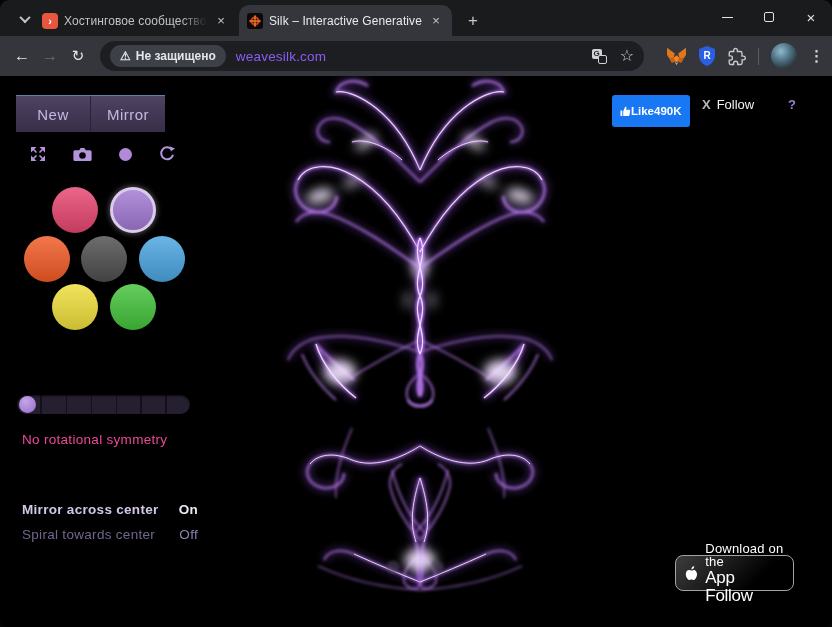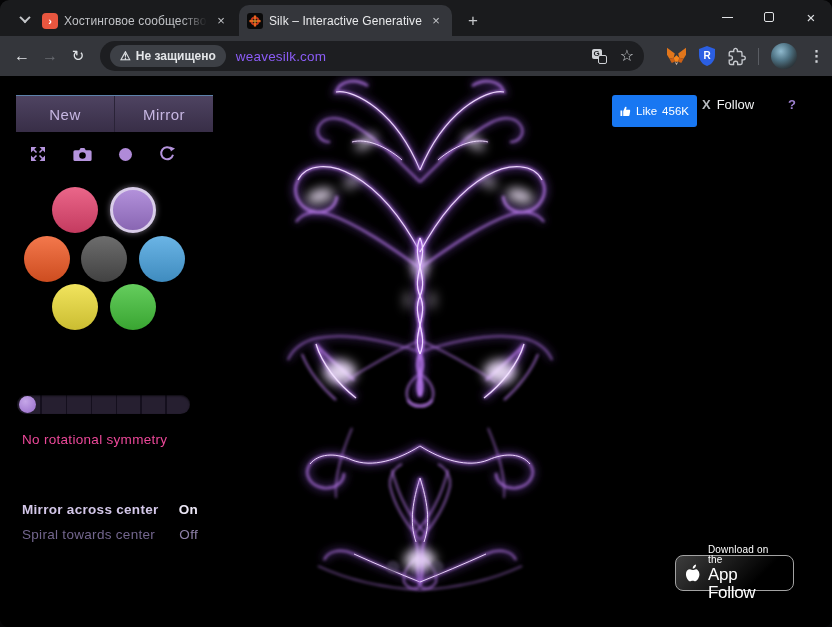--- a/index.html
+++ b/index.html
@@ -64,21 +64,21 @@
   .ext-row { position:absolute; right:8px; top:0; height:40px; display:flex; align-items:center; gap:12px; }
   .vsep { width:1px; height:17px; background:#5a5d63; }
   .avatar { width:26px; height:26px; border-radius:50%;
             background:radial-gradient(circle at 38% 32%, #8fb9cd, #4e7283 40%, #35454d 65%, #23282c 85%); }
   .kebab { color:#cfd2d6; font-size:15px; letter-spacing:0; font-weight:700; }
 
   
   .content { position:absolute; left:0; top:76px; width:832px; height:551px; background:#000; }
   .content * { position:absolute; }
 
-  .btnpair { left:16px; top:19px; width:197px; height:37px; display:flex;
+  .btnpair { left:16px; top:19px; width:149px; height:37px; display:flex;
              background:linear-gradient(#4e4361,#382e47); border-top:1px solid #5d82aa;
              box-shadow:0 1px 2px rgba(0,0,0,.6); }
   .btnpair .btn { position:relative; flex:1; display:flex; align-items:center; justify-content:center;
                   color:#c6b6e2; font-size:15px; letter-spacing:.5px; }
   .btnpair .btn + .btn { border-left:1px solid #2a2337; }
 
   .toolicons { left:16px; top:66px; width:173px; height:24px; display:flex;
                align-items:center; justify-content:space-around; }
   .toolicons > * { position:static; }
   .dot-icon { width:13px; height:13px; border-radius:50%; background:#b08ad8; }
@@ -99,35 +99,35 @@
   .rottext { left:22px; top:356px; color:#ec4899; font-size:13.5px; letter-spacing:.3px; }
   .symrow { left:22px; width:176px; display:flex; justify-content:space-between; font-size:13.5px;
             letter-spacing:.3px; }
   .symrow > span { position:static;margin-top:36px; }
   .row-mirror { top:390px; font-weight:700; color:#d3c7e8; }
   .row-mirror .val { color:#ece7f6; }
   .row-spiral { top:415px; color:#73668e; }
   .row-spiral .val { color:#8d80a8; }
 
   .likebtn { left:612px; top:19px; height:19px; border-radius:3px; background:#1877f2;
-             display:flex; align-items:center; gap:5px; padding:16px 8px; color:#fff;
-             font-size:11.5px; font-weight:400; }
+             display:flex; align-items:center; padding:16px 8px; color:#fff;
+             font-size:11.5px; font-weight:700; }
   .likebtn * { position:static; }
   .followbtn { left:702px; top:21px; display:flex; align-items:center; gap:6px; }
   .followbtn * { position:static; }
   .xlogo { color:#b5b9bd; font-weight:700; font-size:13px; }
   .followtxt { color:#f1f2f3; font-size:13px; }
   .helpbtn { left:788px; top:21px; color:#9d80cf; font-size:13px; font-weight:700; }
 
   .appstore { left:675px; top:479px; width:119px; height:36px; border:1.5px solid #a3a3a3;
               border-radius:8px; display:flex; align-items:center; padding:0 9px; gap:7px;
               background:linear-gradient(135deg,#3d3d3d 0%, #161616 45%, #000 70%); }
   .appstore * { position:static; }
   .as-text { display:flex; flex-direction:column; color:#fff; line-height:1.05; }
-  .as-small { font-size:10px; letter-spacing:.2px; }
+  .as-small { font-size:13px; letter-spacing:.2px; }
   .as-big { font-size:17px; font-weight:400; letter-spacing:-.3px; }
 
   .art { left:0; top:0; }
   .glow path { fill:none; stroke:#8a4dd0; opacity:.45; }
   .mid  path { fill:none; stroke:#b678ea; opacity:.8; }
   .core path { fill:none; stroke:#f0ddff; opacity:.95; }
 </style>
 </head>
 <body>
 
@@ -360,21 +360,21 @@
     <div class="symrow row-spiral">
       <span>Spiral towards center</span>
       <span class="val">Off</span>
     </div>
 
     <div class="likebtn">
       <svg width="11" height="11" viewBox="0 0 12 12">
         <path fill="#fff" d="M0.5 5h2v6h-2z M3.5 11V5.6 L5.4 1.3 C5.6 .8 6.2 .6 6.7 .9 C7 1.1 7.2 1.5 7.1 1.9 L6.6 4.2 H10 C10.7 4.2 11.2 4.8 11.1 5.5 L10.4 9.8 C10.3 10.5 9.7 11 9 11 Z"></path>
       </svg>
       <span>Like</span>
-      <span>456K</span>
+      <span>490K</span>
     </div>
     <div class="followbtn">
       <span class="xlogo">X</span>
       <span class="followtxt">Follow</span>
     </div>
     <div class="helpbtn">?</div>
 
     <div class="appstore">
       <svg width="17" height="21" viewBox="0 0 17 21">
         <path fill="#fff" d="M11.7 5.9 c-1 0-2.2.9-3.2.9 s-1.9-.9-3.2-.9 C3 5.9 1 7.8 1 11.2 c0 3.7 2.7 7.6 4.4 7.6 .9 0 1.5-.6 2.8-.6 s1.8.6 2.8.6 c1.9 0 4.4-4.1 4.4-7.4 0-3.4-2.4-5.5-3.7-5.5z"></path>

